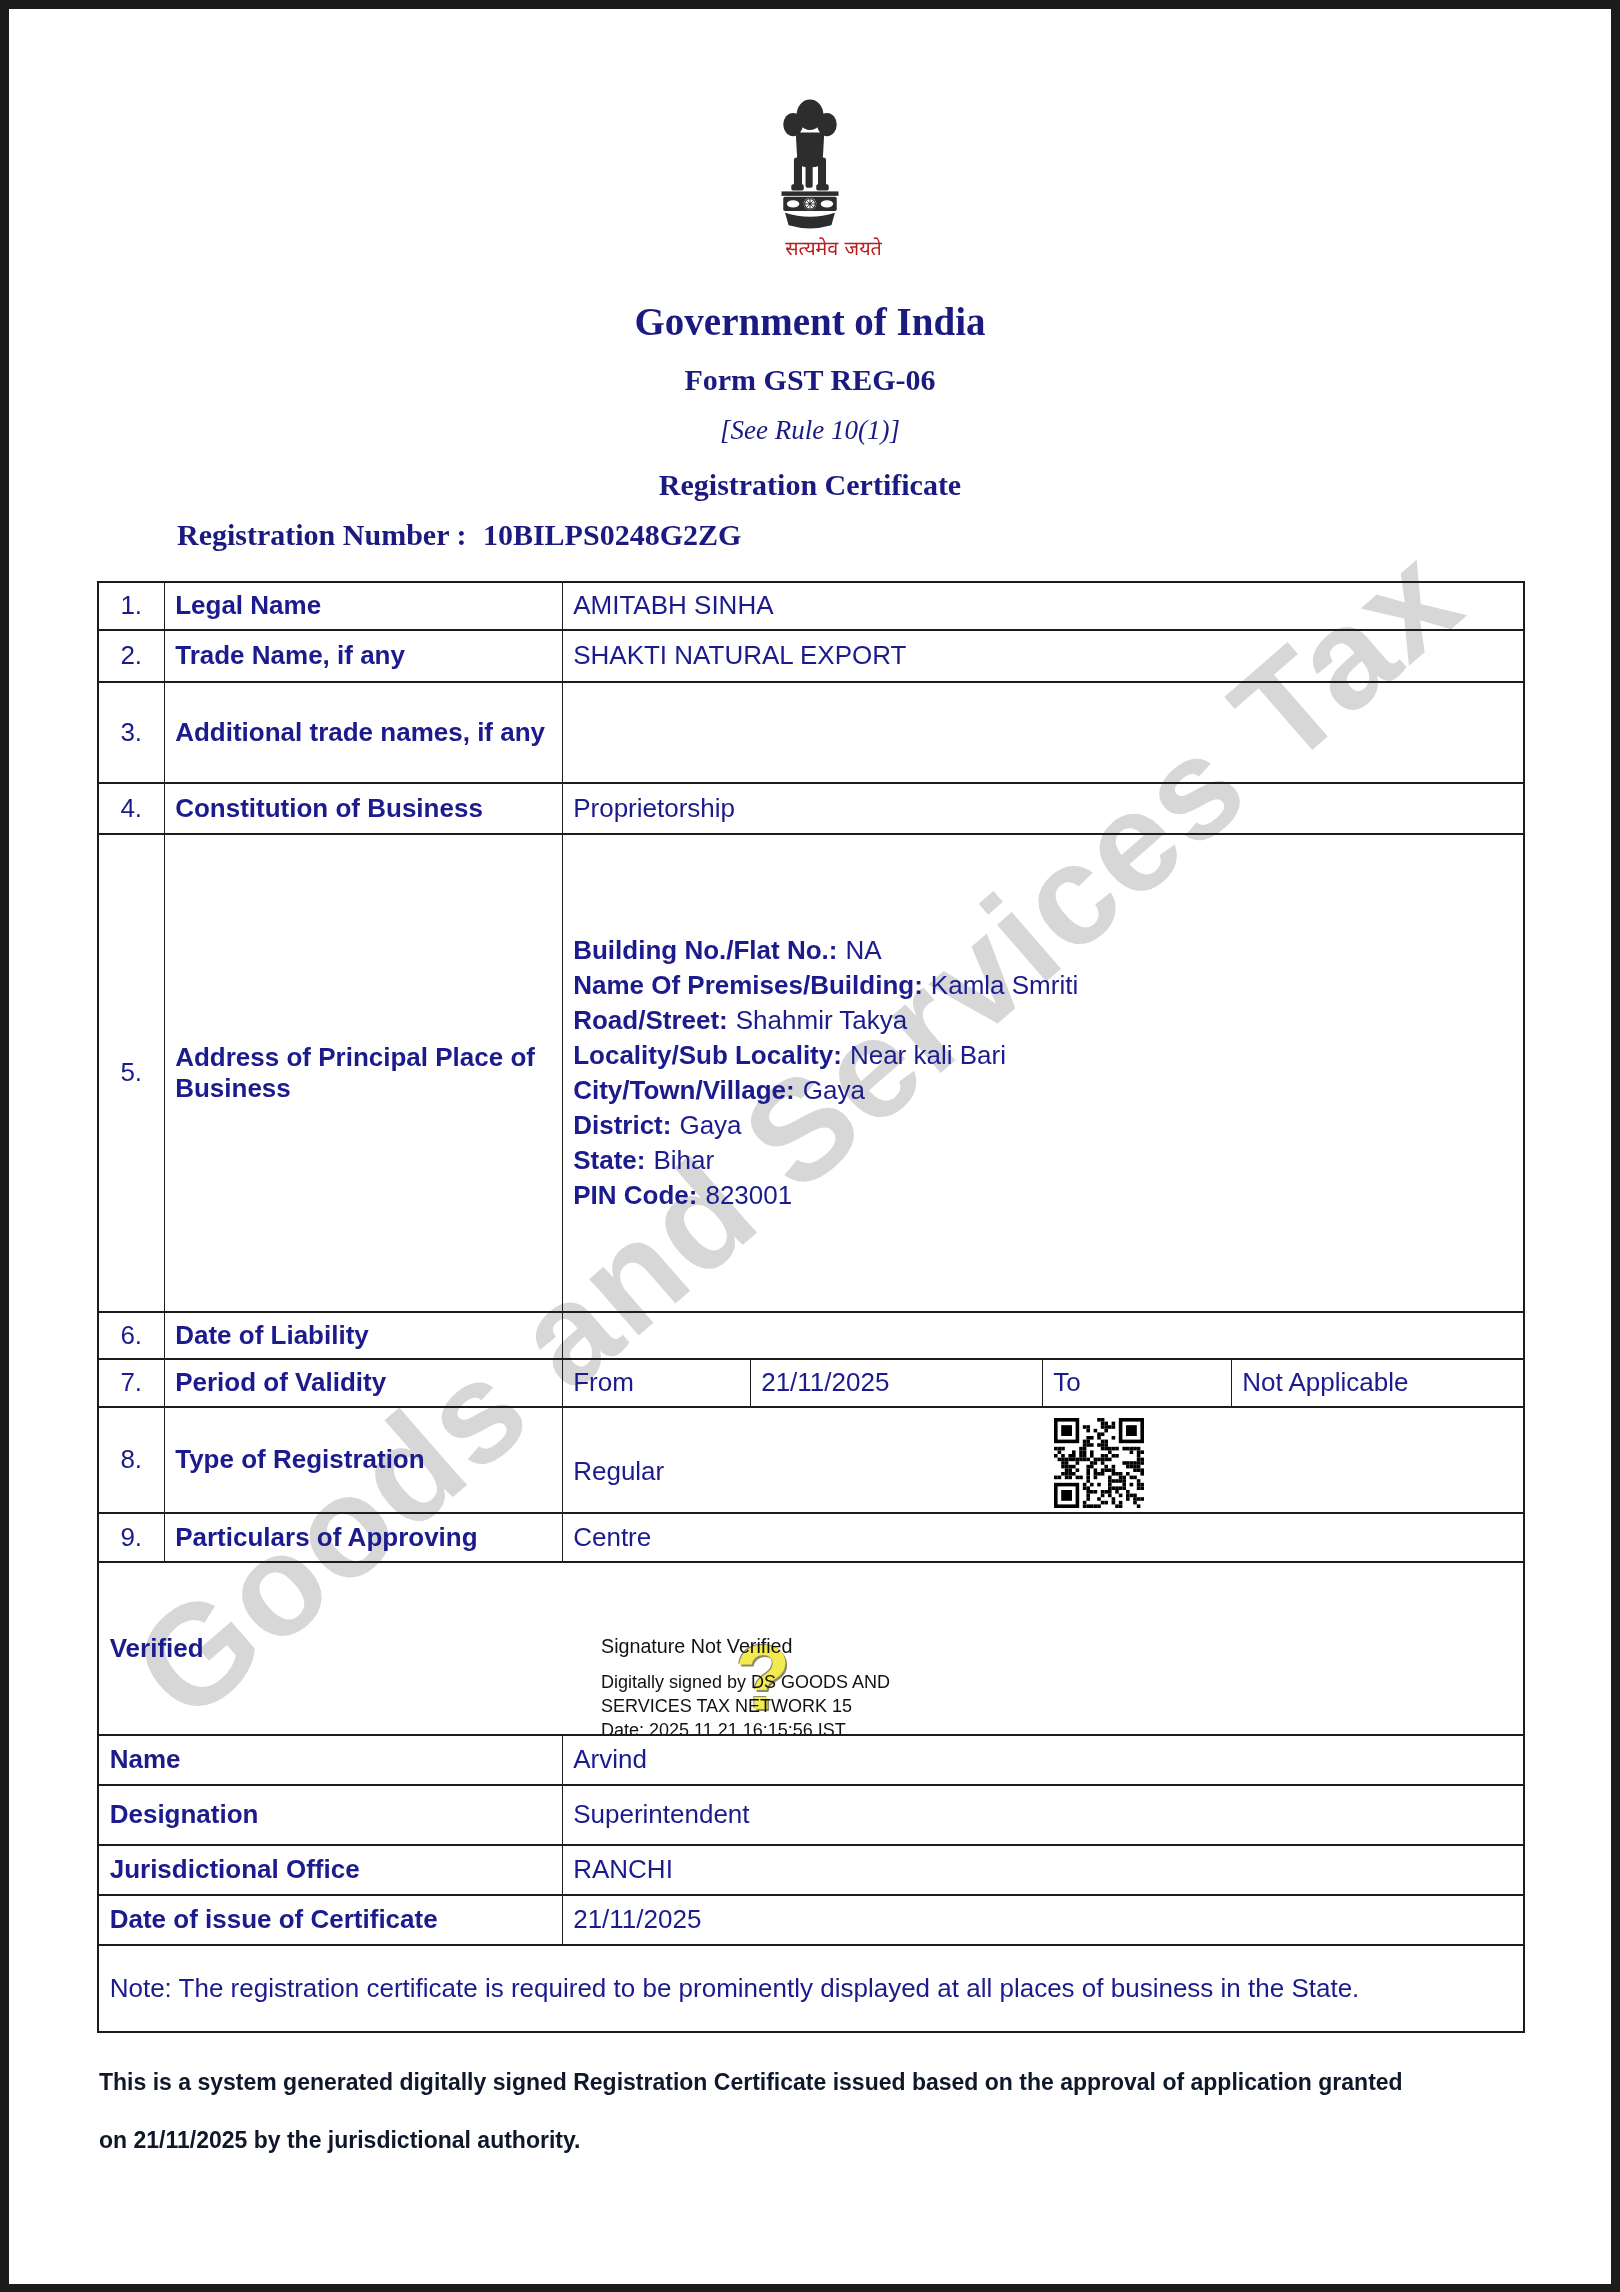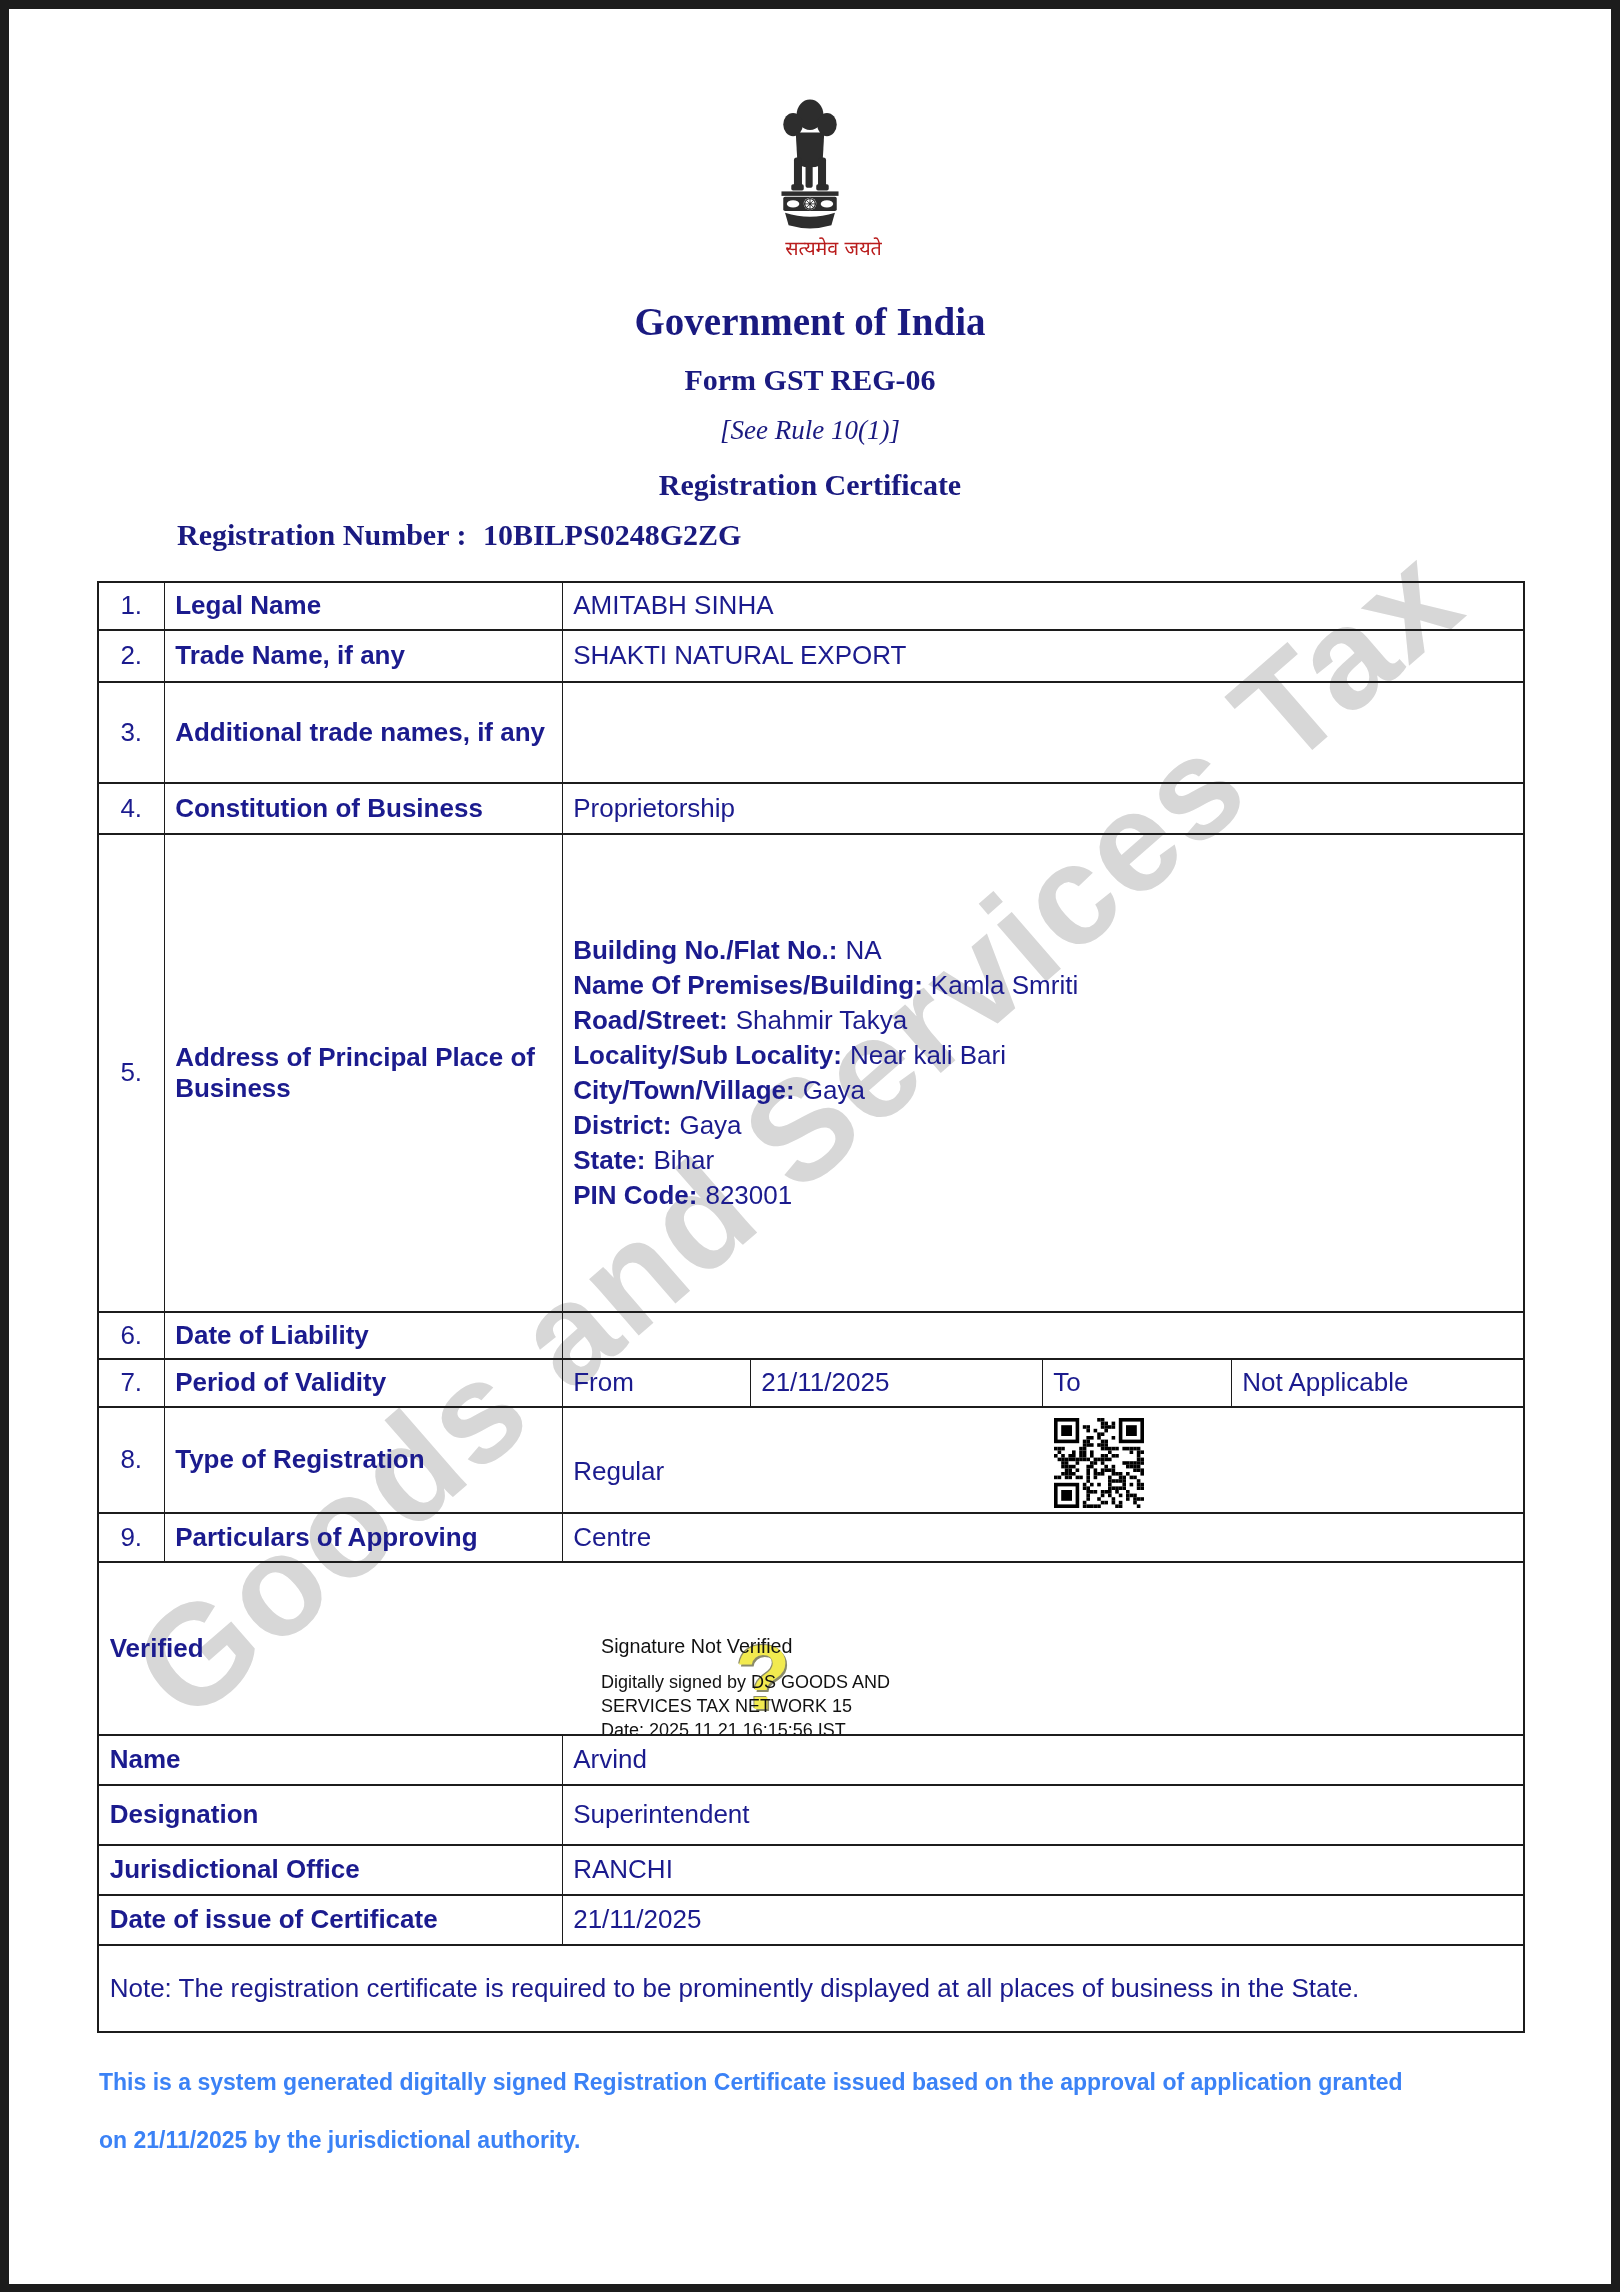--- a/index.html
+++ b/index.html
@@ -84,21 +84,21 @@
     position:absolute;z-index:1;left:134px;top:-1.8px;
     font-size:91px;font-weight:bold;line-height:90px;
     color:#f2ea4f;
     text-shadow:1.8px 1.8px 0 #8a8a6a, -0.9px -0.9px 0 #8a8a6a;
   }
   td.notecell{vertical-align:top;padding-top:10.7px;font-weight:normal;}
   
   .footer{
     margin:19.7px 0 0 90px;
     width:1433px;
-    font-size:23px;font-weight:bold;color:#3b82f6;
+    font-size:23px;font-weight:bold;color:#0f172a;
   }
   .footer div{line-height:58px;}
 </style>
 </head>
 <body>
 
 <div class="page">
 
   <div class="watermark">Goods and Services Tax</div>
 

